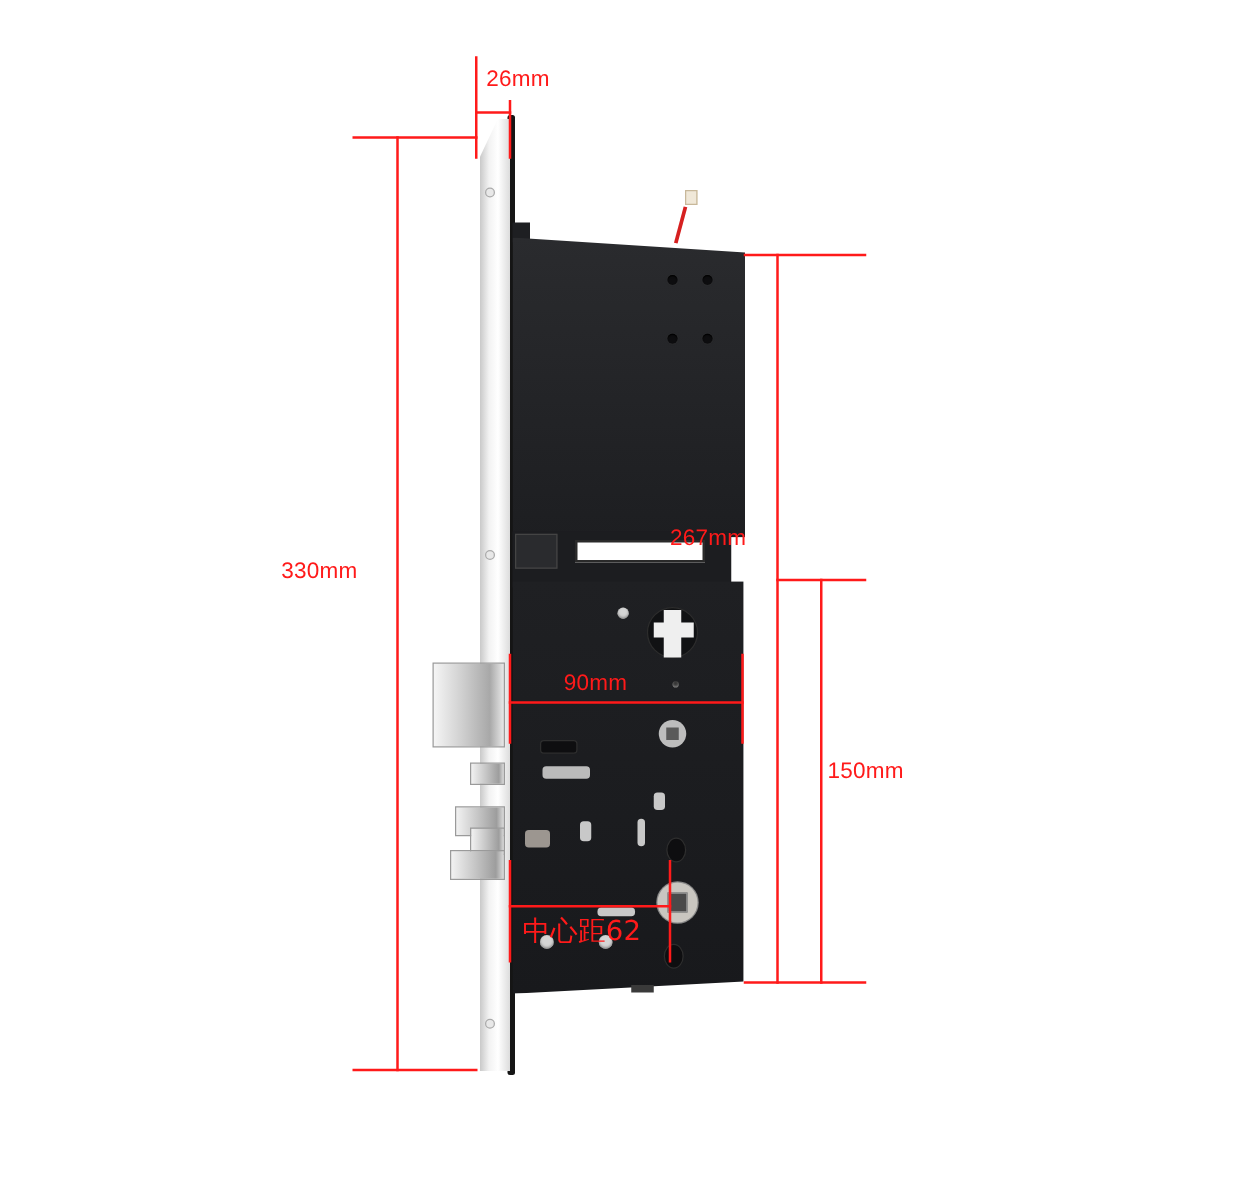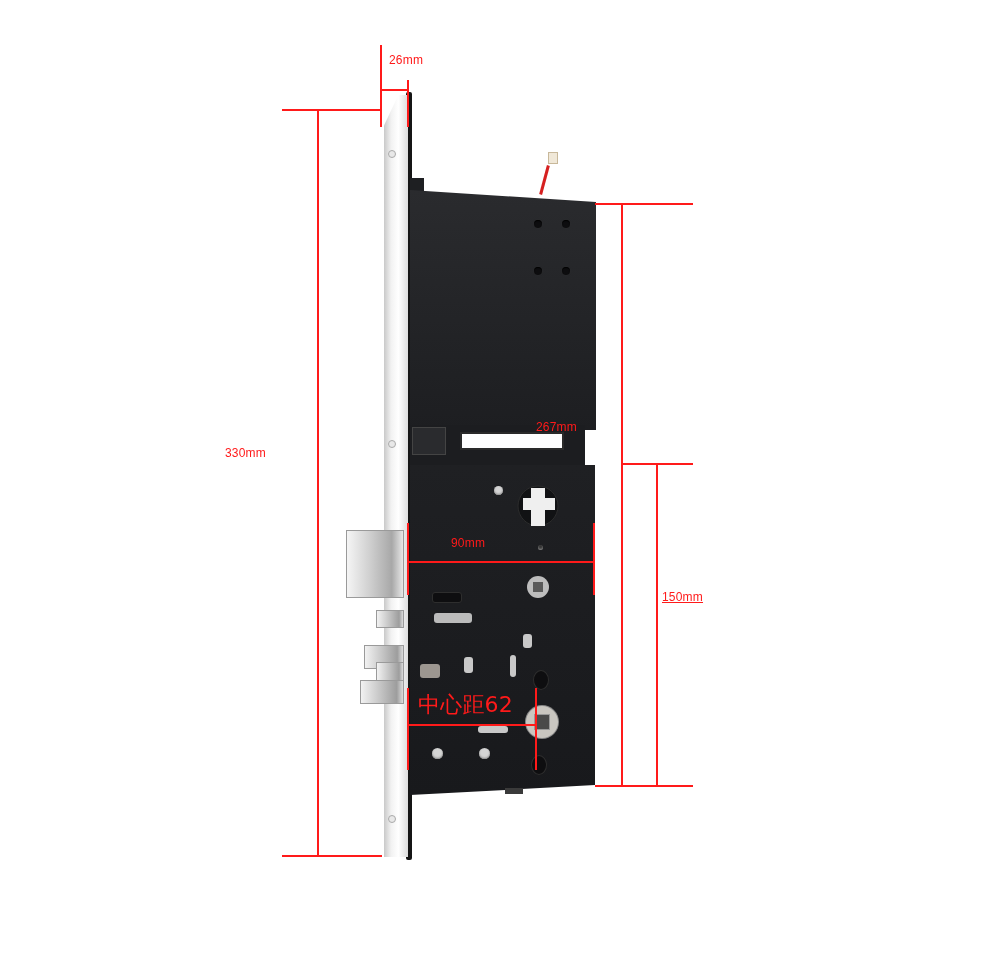--- a/index.html
+++ b/index.html
@@ -1,20 +1,20 @@
 <!DOCTYPE html>
 <html><head>
   <meta charset="utf-8">
   <style>
     html, body { margin: 0; padding: 0; background: #ffffff; }
     body { width: 1000px; height: 958px; position: relative; overflow: hidden;
            font-family: "Liberation Sans", "DejaVu Sans", sans-serif; }
     .vline { position: absolute; width: 2px; background: #ff1a1a; }
     .hline { position: absolute; height: 2px; background: #ff1a1a; }
-    .dim-label { position: absolute; color: #ff1a1a; font-size: 12px; font-weight: 400; white-space: nowrap; letter-spacing: 0.2px; }
+    .dim-label { position: absolute; color: #ff1a1a; font-size: 18px; font-weight: 400; white-space: nowrap; letter-spacing: 0.2px; }
     .dim-label.cn { font-size: 22px; font-family: "DejaVu Sans", sans-serif; }
 
     
     .faceplate { position: absolute; left: 384px; top: 95px; width: 24px; height: 762px;
       background: linear-gradient(90deg, #c9c9c9 0%, #f2f2f2 30%, #ffffff 60%, #dcdcdc 100%);
       clip-path: polygon(60% 0, 100% 0, 100% 100%, 0 100%, 0 4%); }
     .faceplate-edge { position: absolute; left: 406px; top: 92px; width: 6px; height: 768px; background: #151515; border-radius: 2px; }
     .screw-mark { position: absolute; width: 6px; height: 6px; border-radius: 50%; border: 1px solid #aaa; background: #e8e8e8; }
 
     
@@ -125,28 +125,28 @@
 <div>
   <div class="hline" style="left:595px; top:203px; width:98px;"></div>
   <div class="hline" style="left:595px; top:785px; width:98px;"></div>
   <div class="vline" style="left:621px; top:203px; height:584px;"></div>
   <div class="dim-label" style="left:536px; top:420px;">267mm</div>
 </div>
 
 <div>
   <div class="hline" style="left:621px; top:463px; width:72px;"></div>
   <div class="vline" style="left:656px; top:463px; height:324px;"></div>
-  <div class="dim-label" style="left:662px; top:590px;text-decoration:underline;">150mm</div>
+  <div class="dim-label" style="left:662px; top:606px;">150mm</div>
 </div>
 
 <div>
   <div class="vline" style="left:407px; top:523px; height:72px;"></div>
   <div class="vline" style="left:593px; top:523px; height:72px;"></div>
   <div class="hline" style="left:407px; top:561px; width:188px;"></div>
   <div class="dim-label" style="left:451px; top:536px;text-align:center;">90mm</div>
 </div>
 
 <div>
   <div class="vline" style="left:407px; top:688px; height:82px;"></div>
   <div class="vline" style="left:535px; top:688px; height:82px;"></div>
   <div class="hline" style="left:407px; top:724px; width:130px;"></div>
-  <div class="dim-label cn" style="left:418px; top:690px;">中心距62</div>
+  <div class="dim-label cn" style="left:418px; top:730px;">中心距62</div>
 </div>
 
 </body></html>

